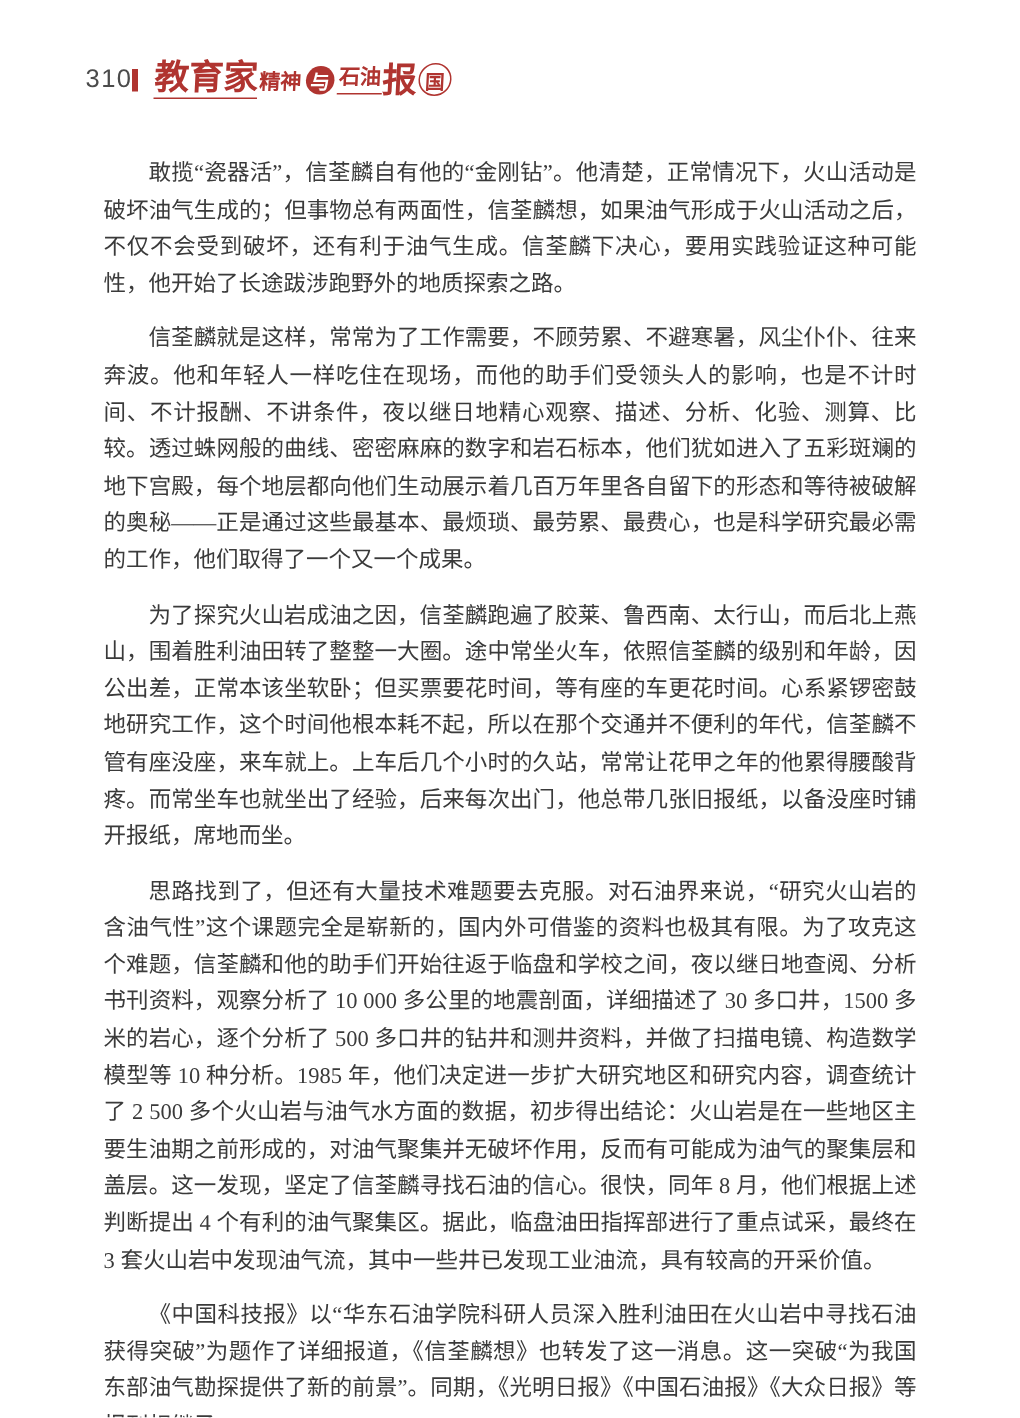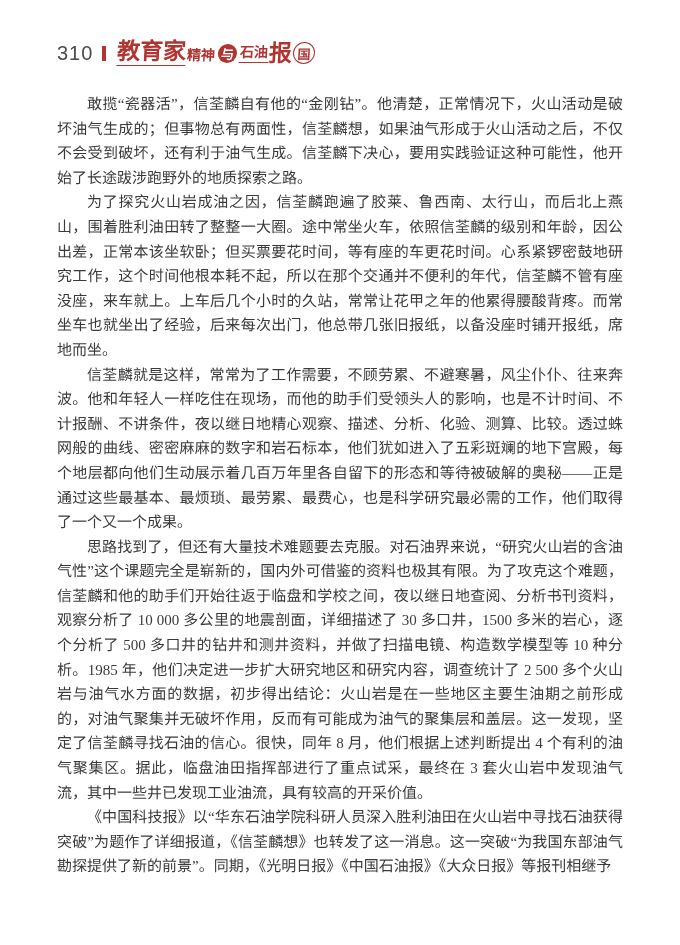--- a/index.html
+++ b/index.html
@@ -20,24 +20,23 @@
   .page-header {
     position: absolute;
     top: 36px;
     left: 57px;
     height: 34px;
     display: flex;
     align-items: center;
   }
   .page-number {
     font-family: "Liberation Sans", sans-serif;
-    font-size: 20px;
+    font-size: 17px;
     letter-spacing: 1px;
     color: #4b4b4b;
-    margin-right: 9px;
     text-align: center;
   }
   .header-bar {
     display: inline-block;
     width: 4px;
     height: 15px;
     background: #b03430;
     margin-right: 11px;
   }
   .logo {
@@ -94,21 +93,21 @@
     top: 92px;
     left: 57px;
     width: 566px;
     color: #3a3a3a;
     font-size: 15px;
     line-height: 24.6px;
     text-align: justify;
     text-justify: inter-ideograph;
   }
   .page-body p {
-    margin: 0;
+    margin: 12px;
     text-indent: 2em;
   }
 </style>
 </head>
 <body>
 
 <div class="page">
 
   <div class="page-header">
     <span class="page-number">310</span>
@@ -118,19 +117,19 @@
       <span class="t-small">精神</span>
       <span class="t-circle">与</span>
       <span class="t-small u">石油</span>
       <span class="t-big">报</span>
       <span class="t-circled">国</span>
     </div>
   </div>
 
   <div class="page-body">
     <p>敢揽“瓷器活”，信荃麟自有他的“金刚钻”。他清楚，正常情况下，火山活动是破坏油气生成的；但事物总有两面性，信荃麟想，如果油气形成于火山活动之后，不仅不会受到破坏，还有利于油气生成。信荃麟下决心，要用实践验证这种可能性，他开始了长途跋涉跑野外的地质探索之路。</p>
+    <p>信荃麟就是这样，常常为了工作需要，不顾劳累、不避寒暑，风尘仆仆、往来奔波。他和年轻人一样吃住在现场，而他的助手们受领头人的影响，也是不计时间、不计报酬、不讲条件，夜以继日地精心观察、描述、分析、化验、测算、比较。透过蛛网般的曲线、密密麻麻的数字和岩石标本，他们犹如进入了五彩斑斓的地下宫殿，每个地层都向他们生动展示着几百万年里各自留下的形态和等待被破解的奥秘——正是通过这些最基本、最烦琐、最劳累、最费心，也是科学研究最必需的工作，他们取得了一个又一个成果。</p>
     <p>为了探究火山岩成油之因，信荃麟跑遍了胶莱、鲁西南、太行山，而后北上燕山，围着胜利油田转了整整一大圈。途中常坐火车，依照信荃麟的级别和年龄，因公出差，正常本该坐软卧；但买票要花时间，等有座的车更花时间。心系紧锣密鼓地研究工作，这个时间他根本耗不起，所以在那个交通并不便利的年代，信荃麟不管有座没座，来车就上。上车后几个小时的久站，常常让花甲之年的他累得腰酸背疼。而常坐车也就坐出了经验，后来每次出门，他总带几张旧报纸，以备没座时铺开报纸，席地而坐。</p>
-    <p>信荃麟就是这样，常常为了工作需要，不顾劳累、不避寒暑，风尘仆仆、往来奔波。他和年轻人一样吃住在现场，而他的助手们受领头人的影响，也是不计时间、不计报酬、不讲条件，夜以继日地精心观察、描述、分析、化验、测算、比较。透过蛛网般的曲线、密密麻麻的数字和岩石标本，他们犹如进入了五彩斑斓的地下宫殿，每个地层都向他们生动展示着几百万年里各自留下的形态和等待被破解的奥秘——正是通过这些最基本、最烦琐、最劳累、最费心，也是科学研究最必需的工作，他们取得了一个又一个成果。</p>
     <p>思路找到了，但还有大量技术难题要去克服。对石油界来说，“研究火山岩的含油气性”这个课题完全是崭新的，国内外可借鉴的资料也极其有限。为了攻克这个难题，信荃麟和他的助手们开始往返于临盘和学校之间，夜以继日地查阅、分析书刊资料，观察分析了 10 000 多公里的地震剖面，详细描述了 30 多口井，1500 多米的岩心，逐个分析了 500 多口井的钻井和测井资料，并做了扫描电镜、构造数学模型等 10 种分析。1985 年，他们决定进一步扩大研究地区和研究内容，调查统计了 2 500 多个火山岩与油气水方面的数据，初步得出结论：火山岩是在一些地区主要生油期之前形成的，对油气聚集并无破坏作用，反而有可能成为油气的聚集层和盖层。这一发现，坚定了信荃麟寻找石油的信心。很快，同年 8 月，他们根据上述判断提出 4 个有利的油气聚集区。据此，临盘油田指挥部进行了重点试采，最终在 3 套火山岩中发现油气流，其中一些井已发现工业油流，具有较高的开采价值。</p>
     <p>《中国科技报》以“华东石油学院科研人员深入胜利油田在火山岩中寻找石油获得突破”为题作了详细报道，《信荃麟想》也转发了这一消息。这一突破“为我国东部油气勘探提供了新的前景”。同期，《光明日报》《中国石油报》《大众日报》等报刊相继予</p>
   </div>
 
 </div>
 
 </body></html>

